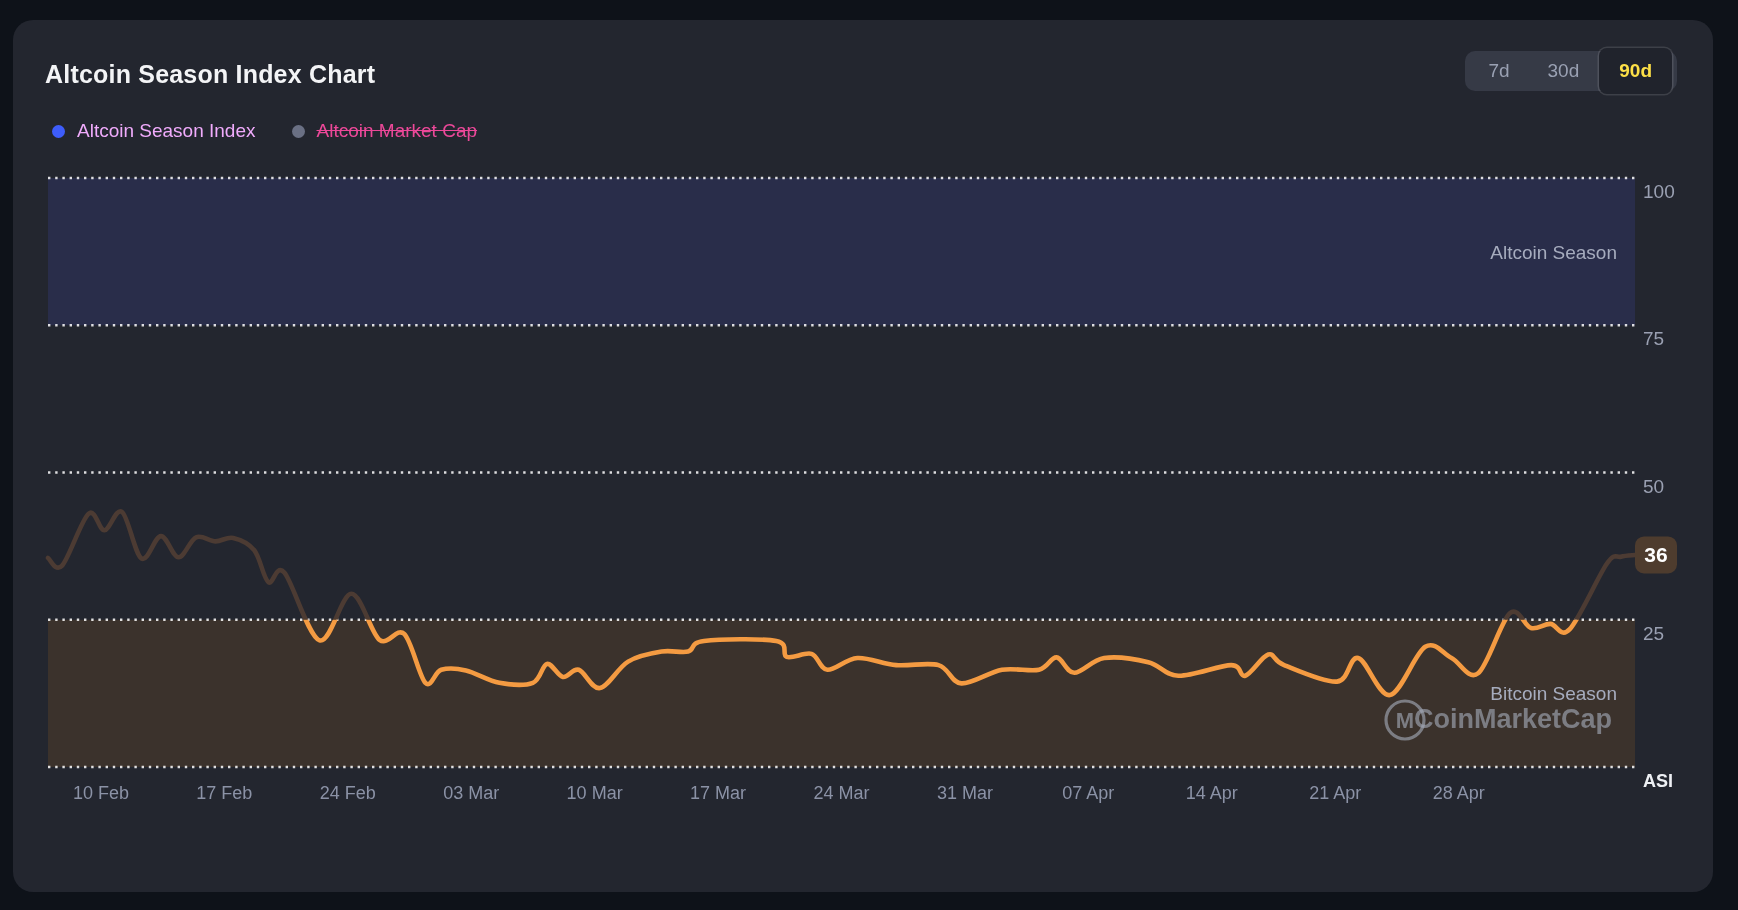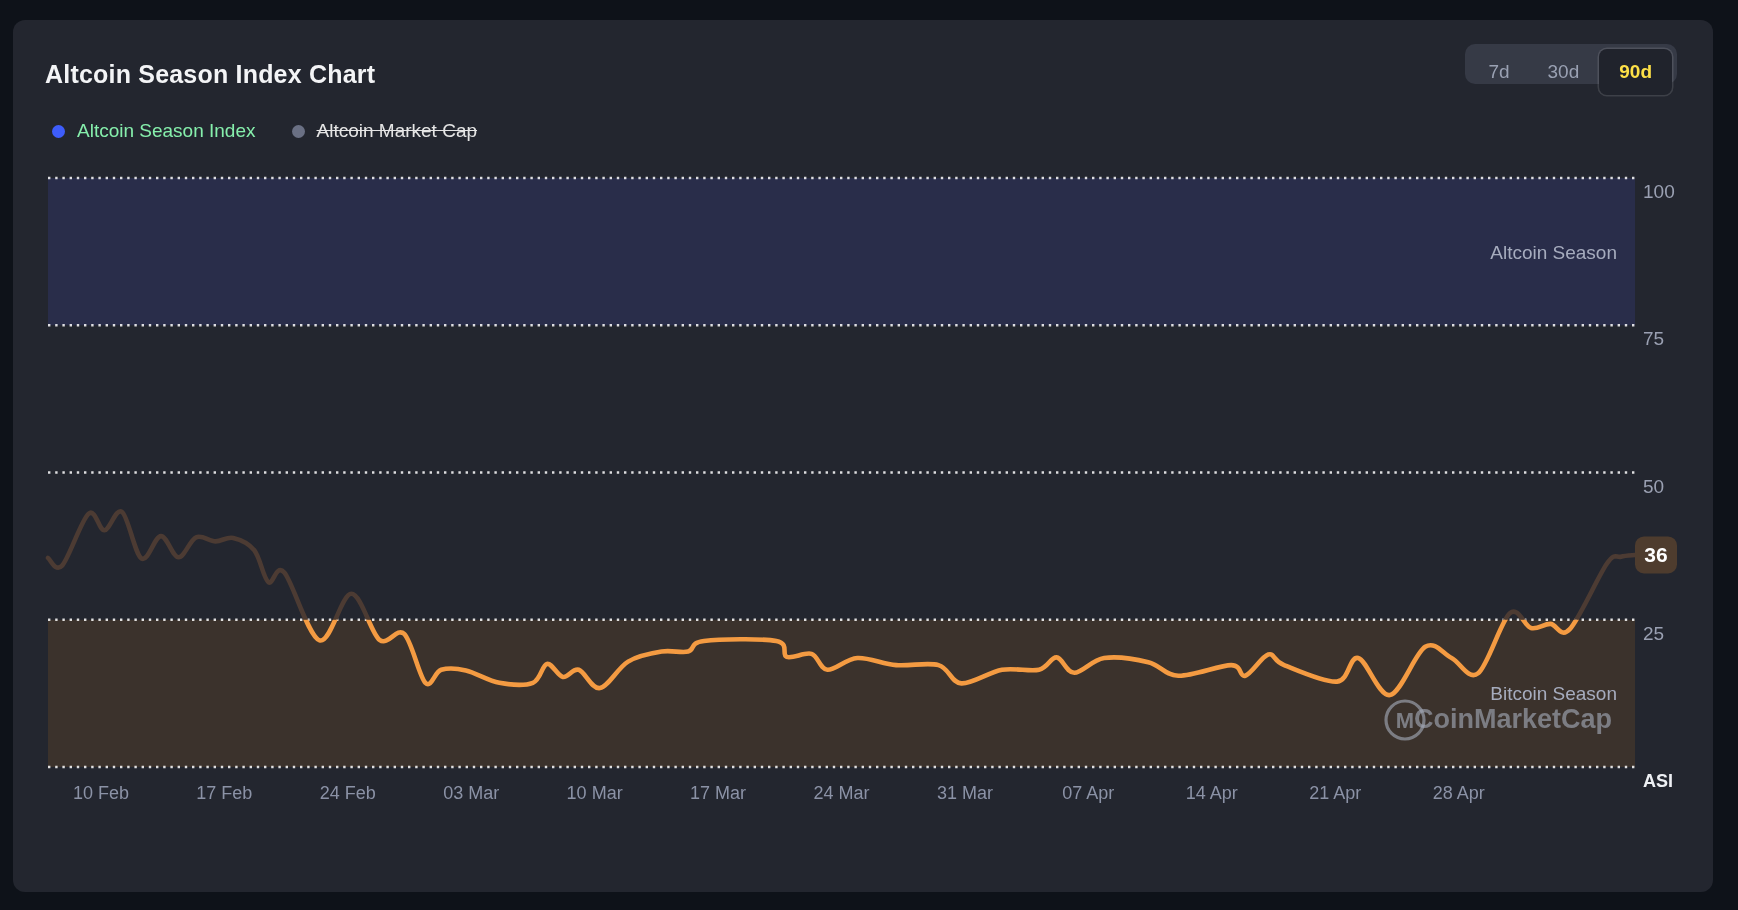--- a/index.html
+++ b/index.html
@@ -1,34 +1,34 @@
 <!DOCTYPE html>
 <html><head>
 <meta charset="utf-8">
 <style>
   * { margin:0; padding:0; box-sizing:border-box; }
   html,body { width:1738px; height:910px; background:#0e1219; overflow:hidden;
               font-family:"Liberation Sans", sans-serif; }
   .card { position:absolute; left:13px; top:20px; width:1700px; height:872px;
-          background:#23262f; border-radius:12px; }
+          background:#23262f; border-radius:20px; }
   .page-title { position:absolute; left:32px; top:40px; font-size:25px; font-weight:700;
                 color:#f3f4f6; letter-spacing:.2px; }
-  .range-switcher { position:absolute; right:36px; top:24px; height:40px;
-                    background:#363a46; border-radius:10px; display:flex; 
+  .range-switcher { position:absolute; right:36px; top:31px; height:40px;
+                    background:#363a46; border-radius:10px; display:flex; align-items:center;
                     padding:5px; gap:2px; }
   .chip { border:none; background:transparent; color:#9aa1b3; font-size:19px;
           font-family:"Liberation Sans", sans-serif;
           padding:0 18px; height:46px; border-radius:8px; cursor:pointer; }
   .chip.active { background:#20232c; color:#fde047; font-weight:700;
                  box-shadow:0 0 0 1.5px rgba(255,255,255,.12); padding:0 20px; }
   .legend { position:absolute; left:39px; top:100px; display:flex; align-items:center; gap:36px; }
   .legend-item { display:flex; align-items:center; gap:12px; cursor:pointer; }
   .legend-dot { width:13px; height:13px; border-radius:50%; display:inline-block; }
-  .legend-label { font-size:19px; color:#86efac; }
-  .legend-item.inactive .legend-label { color:#e5e5e5; text-decoration:line-through; }
+  .legend-label { font-size:19px; color:#f0abfc; }
+  .legend-item.inactive .legend-label { color:#ec4899; text-decoration:line-through; }
   #chart-svg { position:absolute; left:0; top:0; }
   #chart-svg text { font-family:"Liberation Sans", sans-serif; }
 </style>
 </head>
 <body>
 
 <div class="card">
 
   <div class="page-title">Altcoin Season Index Chart</div>
 

